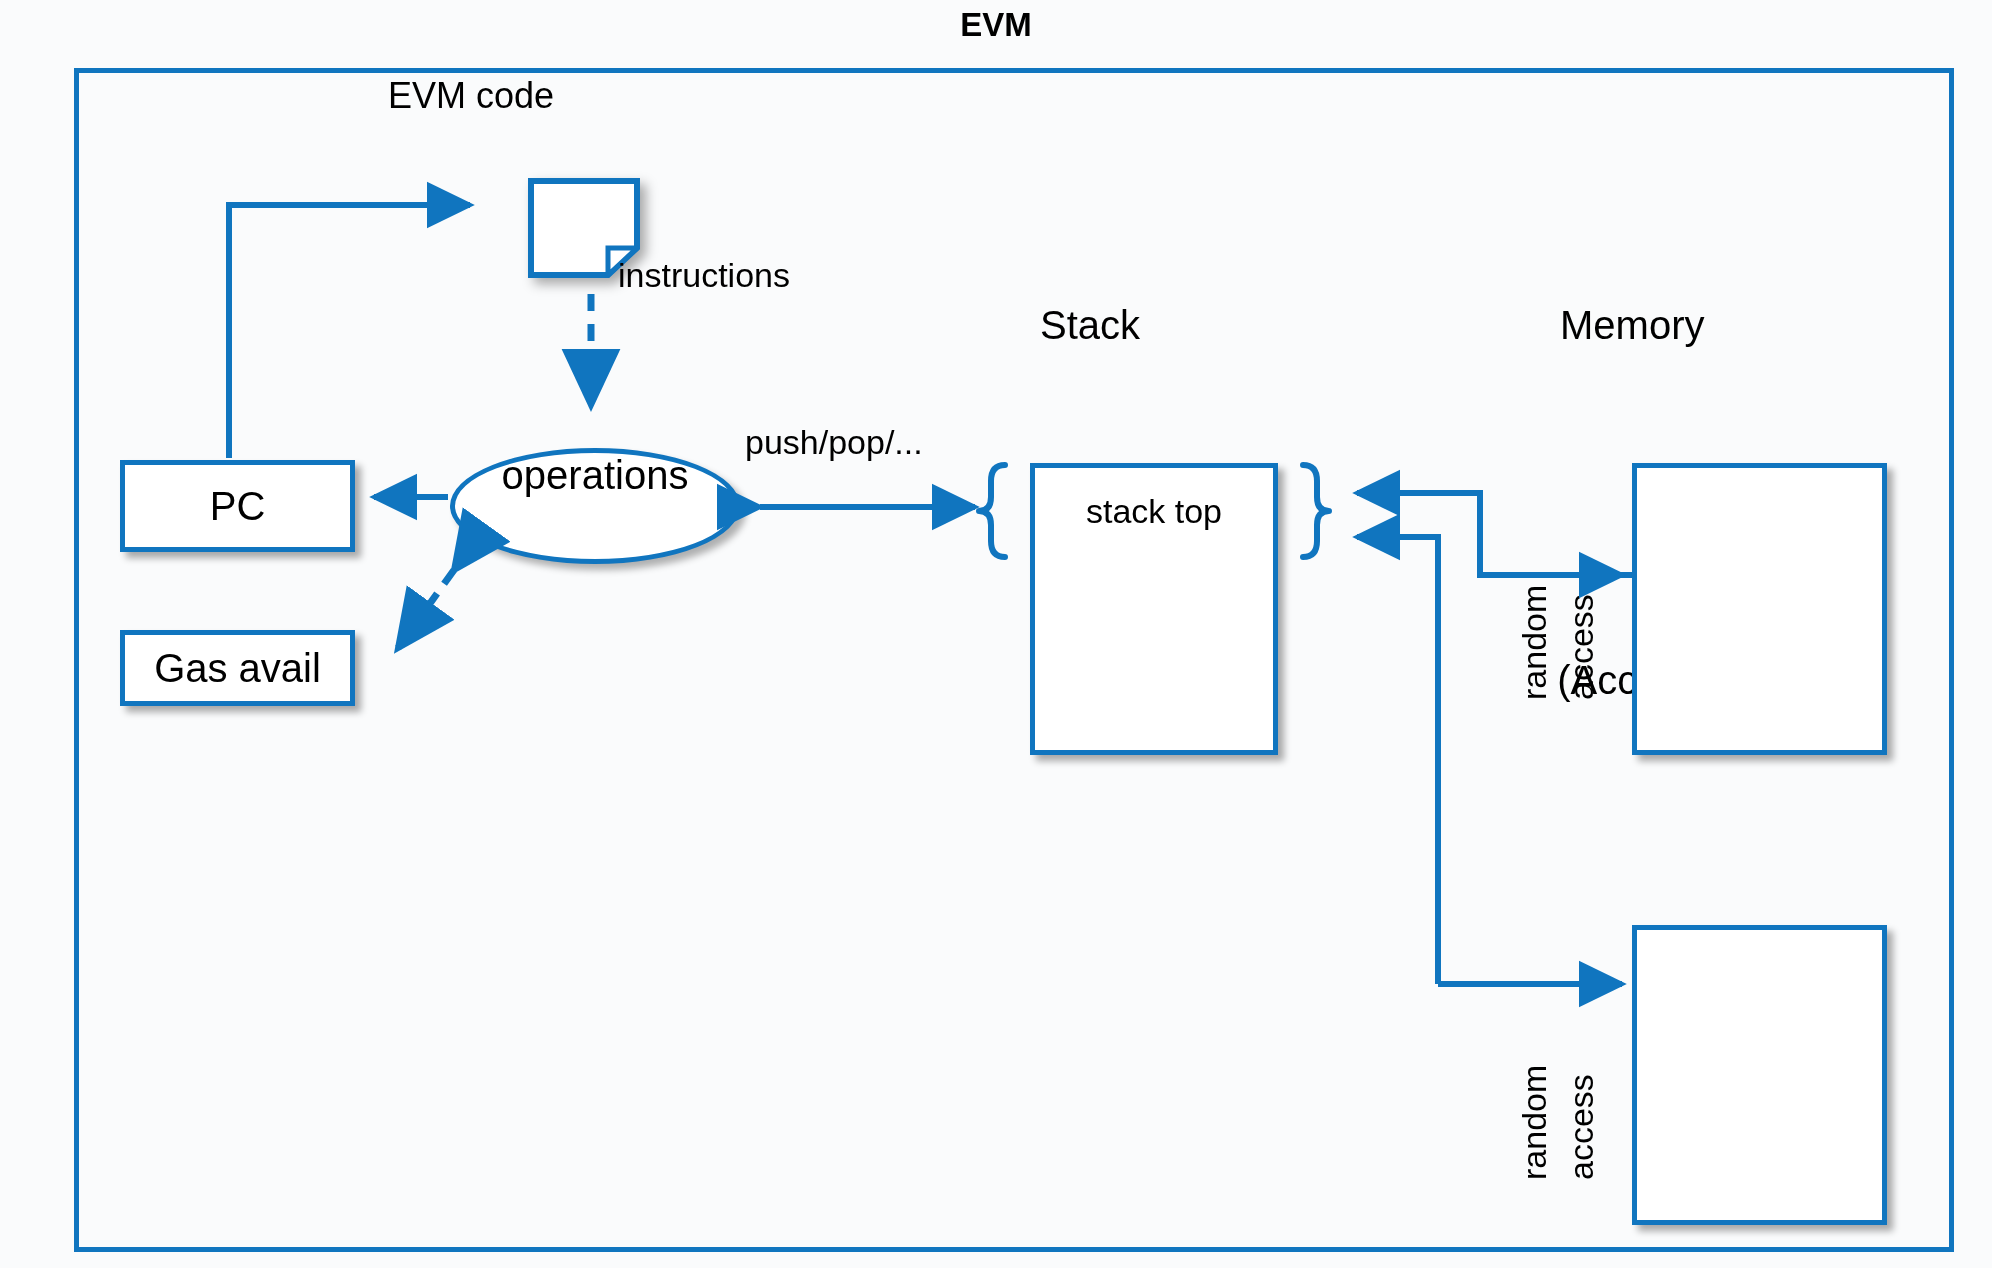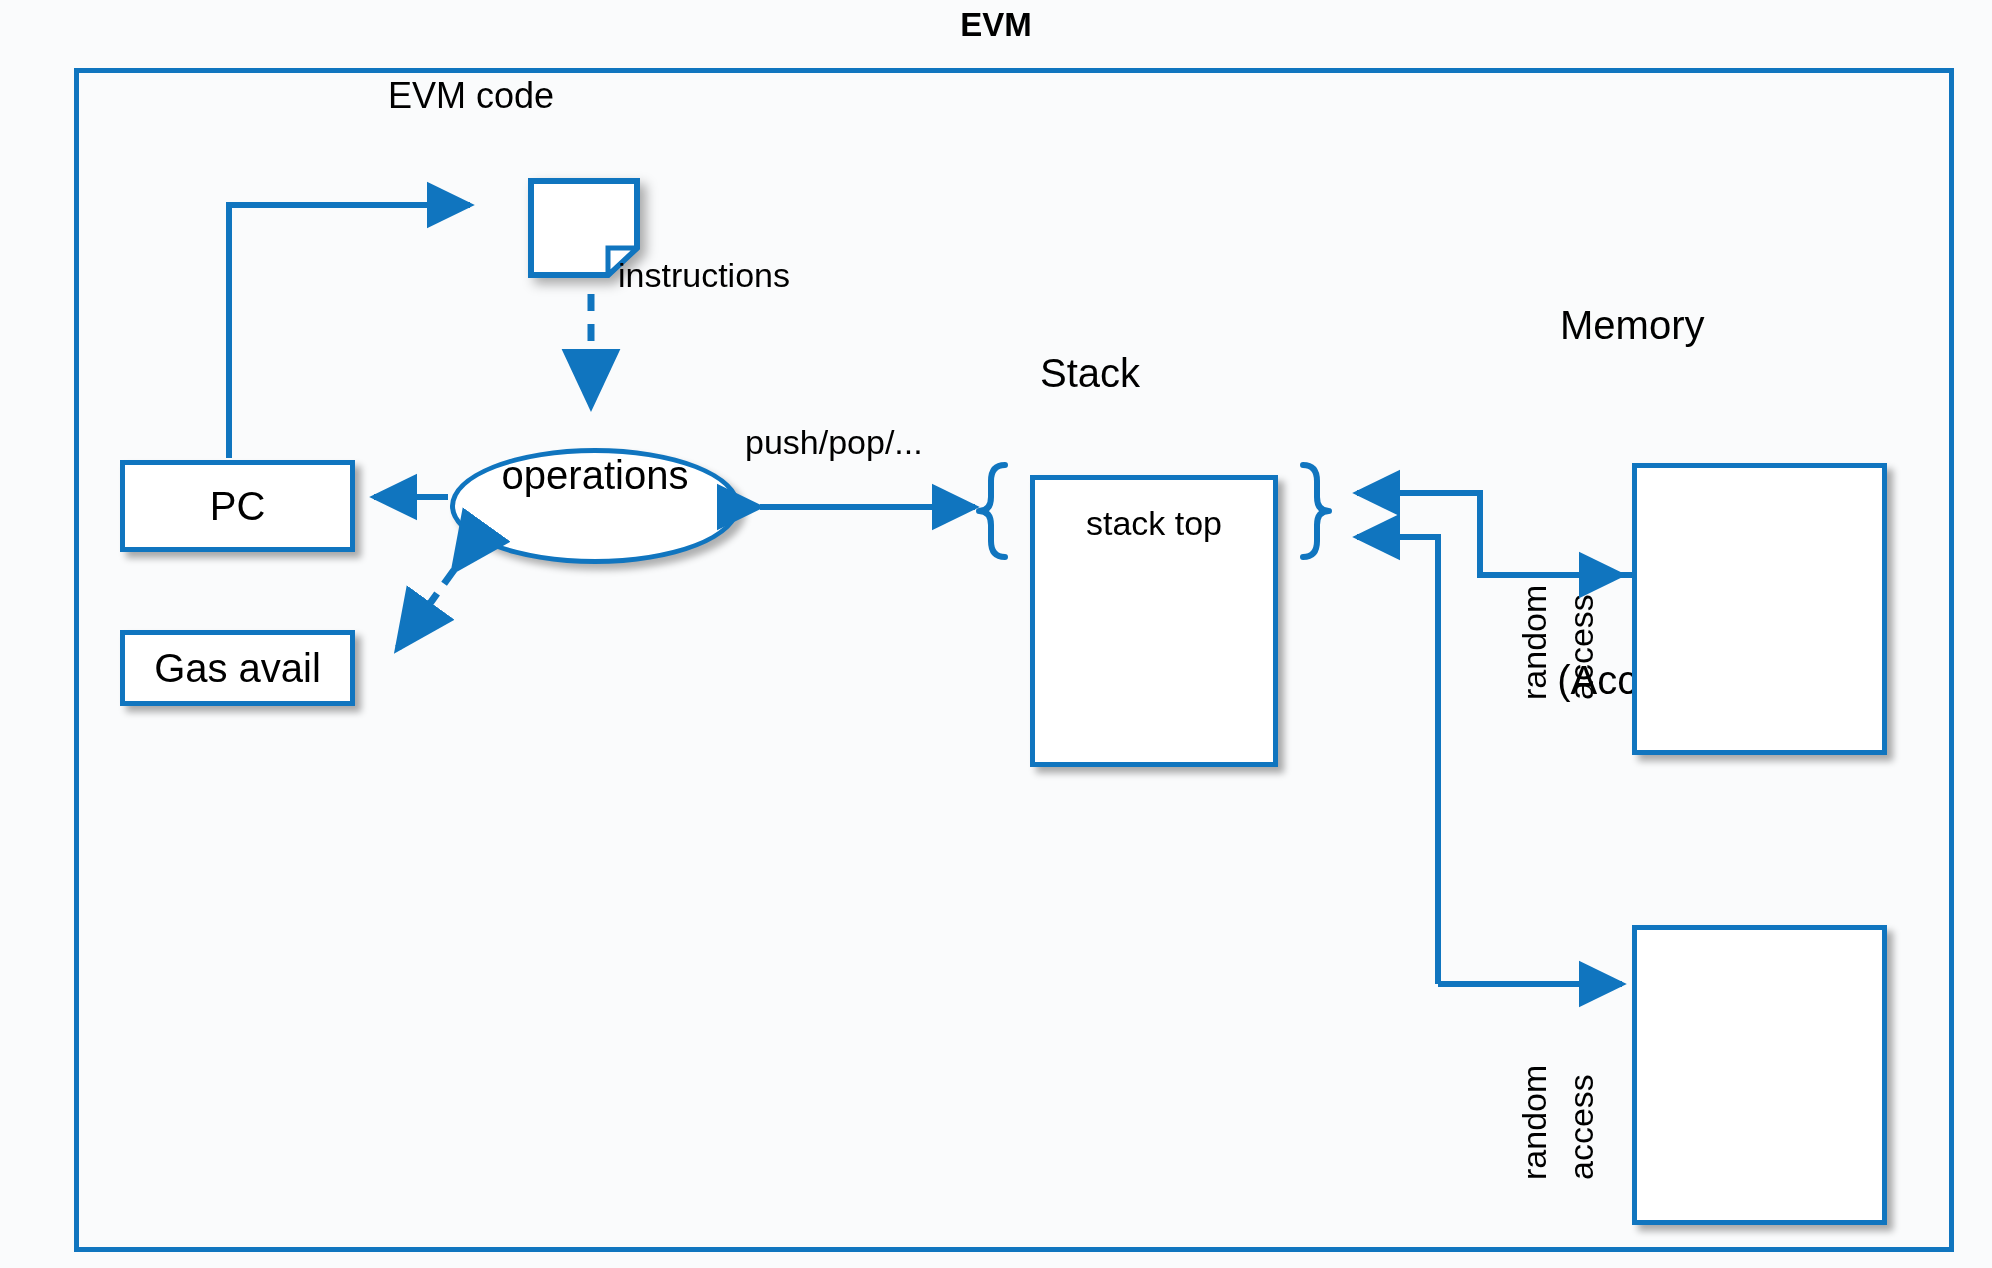--- a/index.html
+++ b/index.html
@@ -19,21 +19,21 @@
 
   
   .label {
     position: absolute;
     color: #000000;
     white-space: nowrap;
     line-height: 1;
   }
   .title-evm      { left: 0;    top: 8px;   width: 1992px; text-align: center; font-size: 33px; font-weight: bold; }
   .title-evmcode  { left: 388px; top: 78px;  width: 260px; text-align: left; font-size: 36px; }
-  .title-stack    { left: 960px; top: 305px; width: 260px; text-align: center; font-size: 40px; margin-top: 48px; }
+  .title-stack    { left: 960px; top: 305px; width: 260px; text-align: center; font-size: 40px; }
   .title-memory   { left: 1560px;top: 305px; width: 320px; font-size: 40px; }
   .title-storage  { left: 1480px;top: 660px; width: 470px; text-align: center; font-size: 40px; }
   .lbl-instructions { left: 618px; top: 258px; font-size: 34px; }
   .lbl-pushpop    { left: 745px; top: 425px; font-size: 34px; }
 
   
   .vlabel {
     position: absolute;
     font-size: 34px;
     color: #000;
@@ -51,21 +51,21 @@
     box-shadow: 6px 6px 7px rgba(0,0,0,0.33);
     display: flex;
     align-items: center;
     justify-content: center;
     color: #000;
     font-size: 40px;
   }
   .box-pc      { left: 120px;  top: 460px;  width: 235px; height: 92px;  }
   .box-gas     { left: 120px;  top: 630px;  width: 235px; height: 76px;  }
   .box-stack   { left: 1030px; top: 463px;  width: 248px; height: 292px;
-                 align-items: flex-start; justify-content: center; font-size: 34px; margin-top: 12px; }
+                 align-items: flex-start; justify-content: center; font-size: 34px; }
   .box-stack > span { margin-top: 24px; }
   .box-memory  { left: 1632px; top: 463px;  width: 255px; height: 292px; }
   .box-storage { left: 1632px; top: 925px;  width: 255px; height: 300px; }
 
   
   .frame {
     position: absolute;
     left: 74px; top: 68px;
     width: 1880px; height: 1184px;
     border: 5px solid #1075bf;

